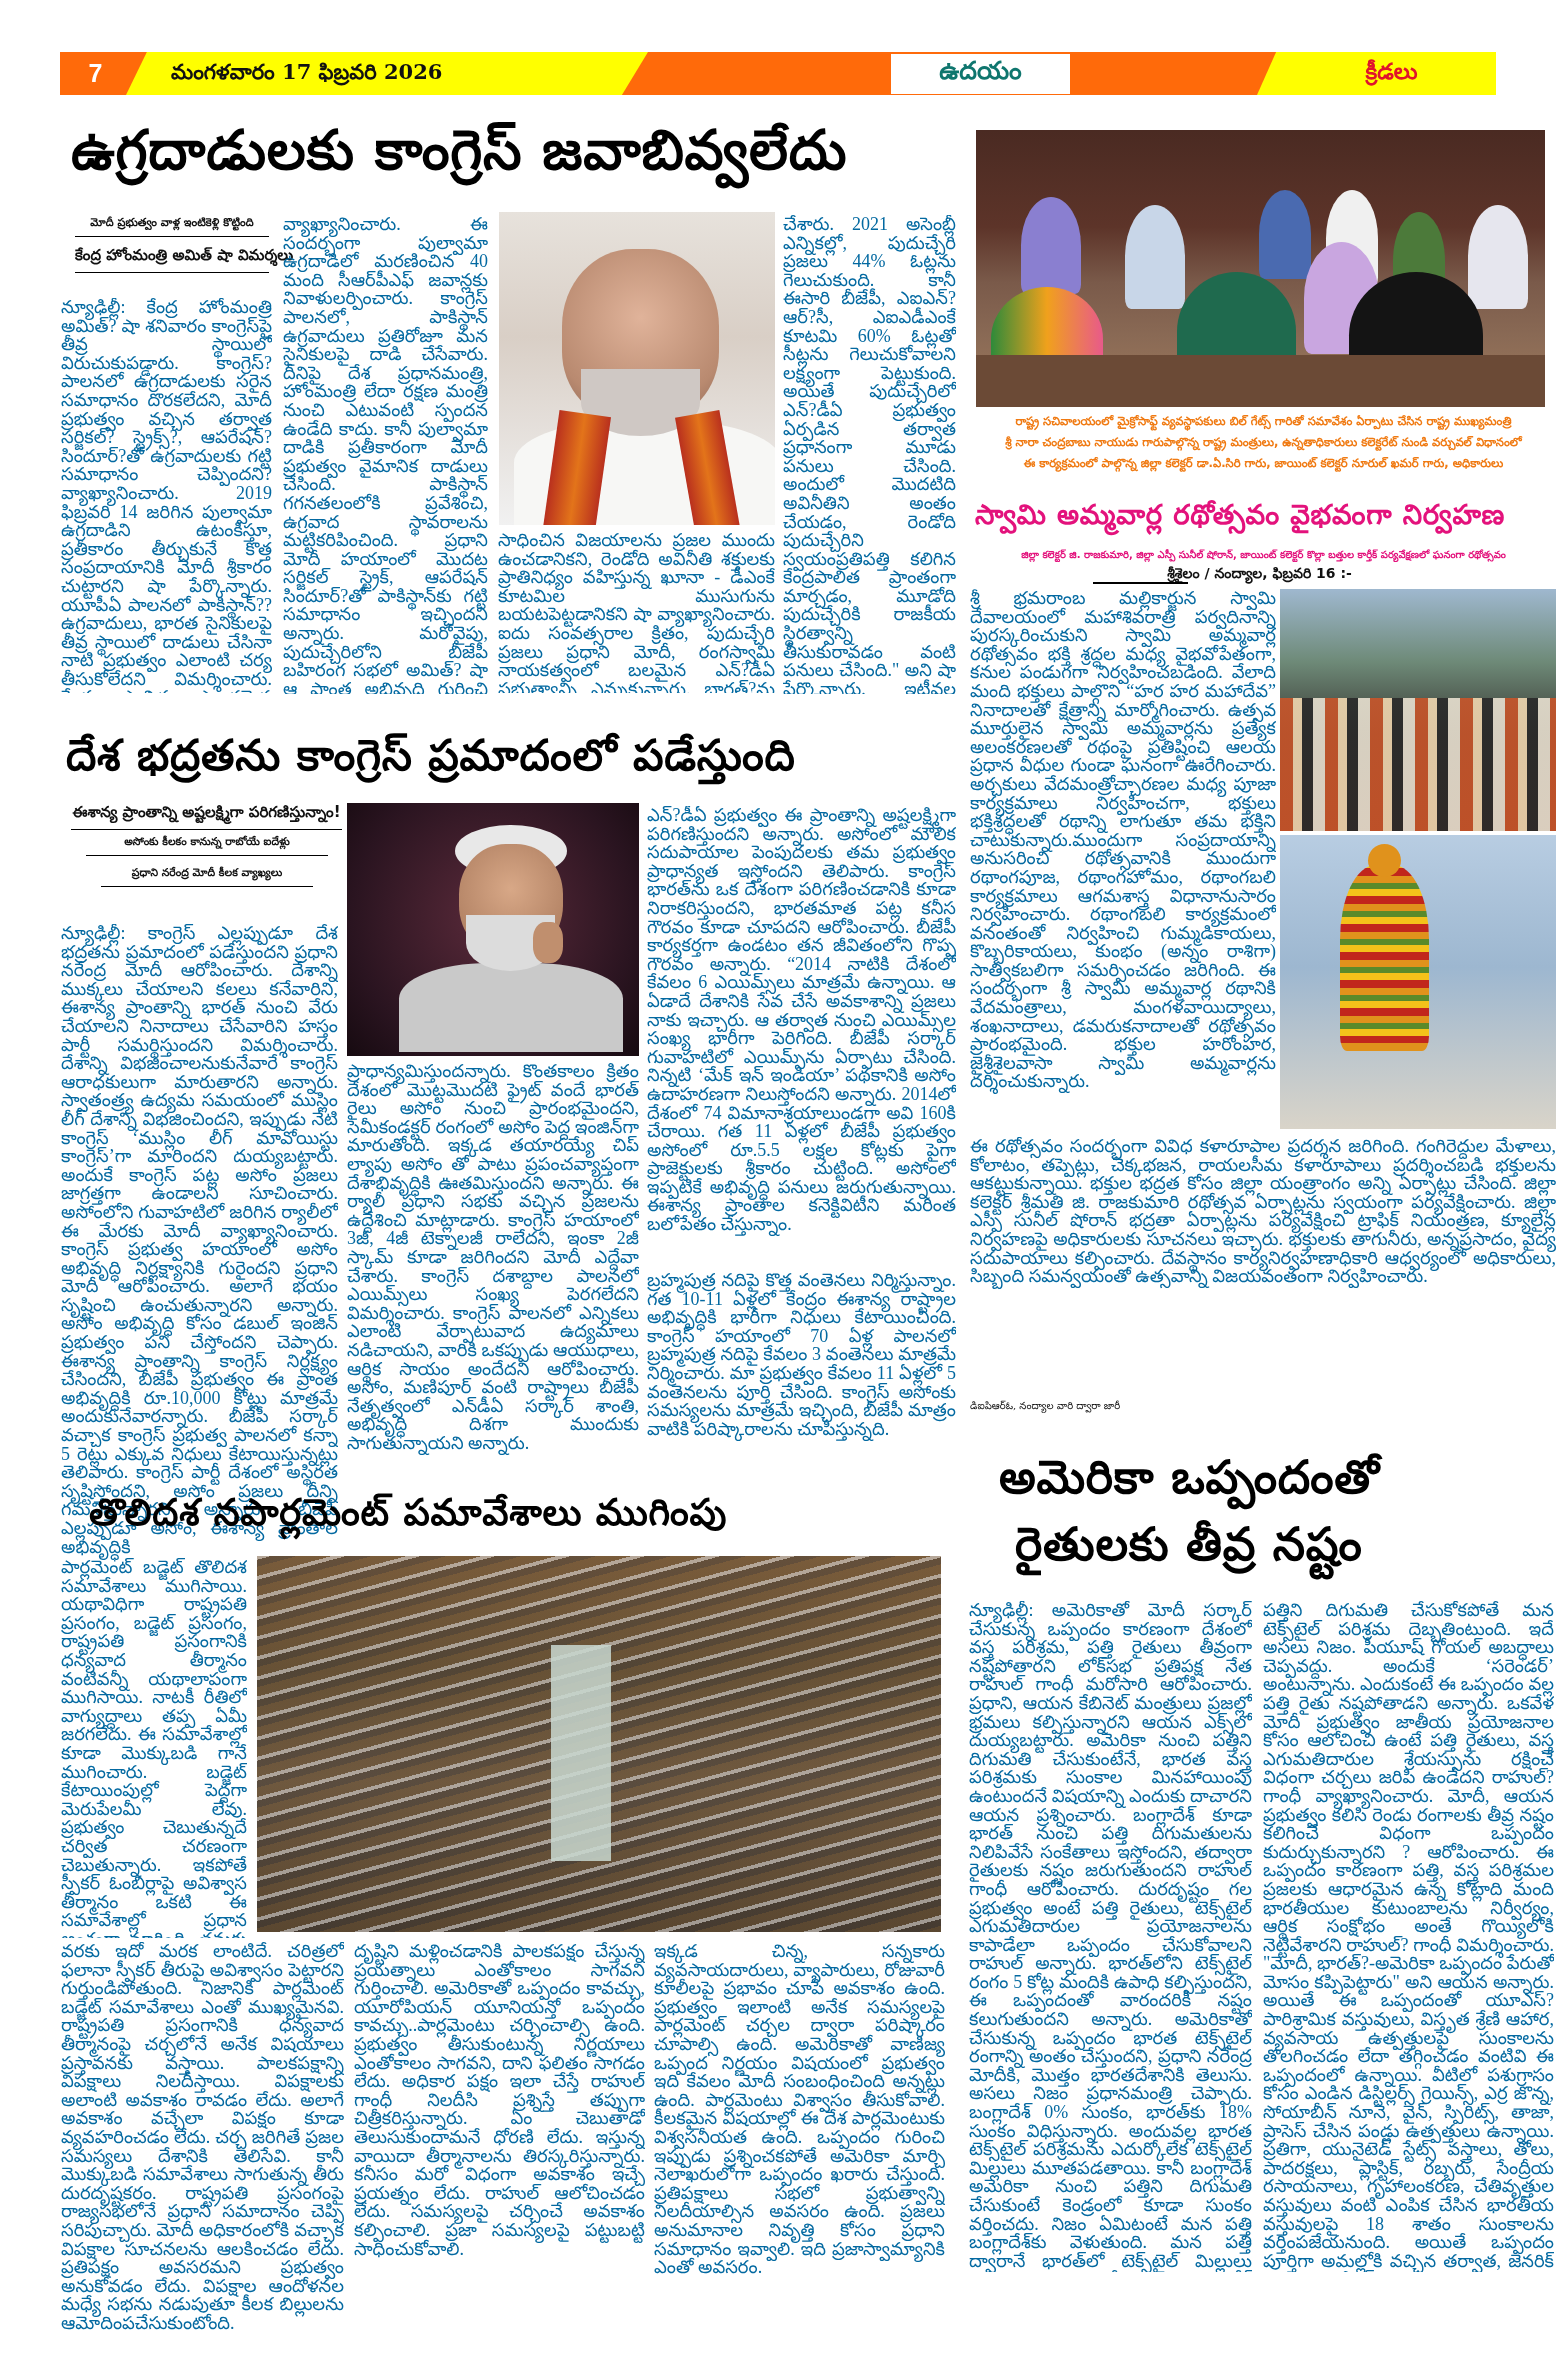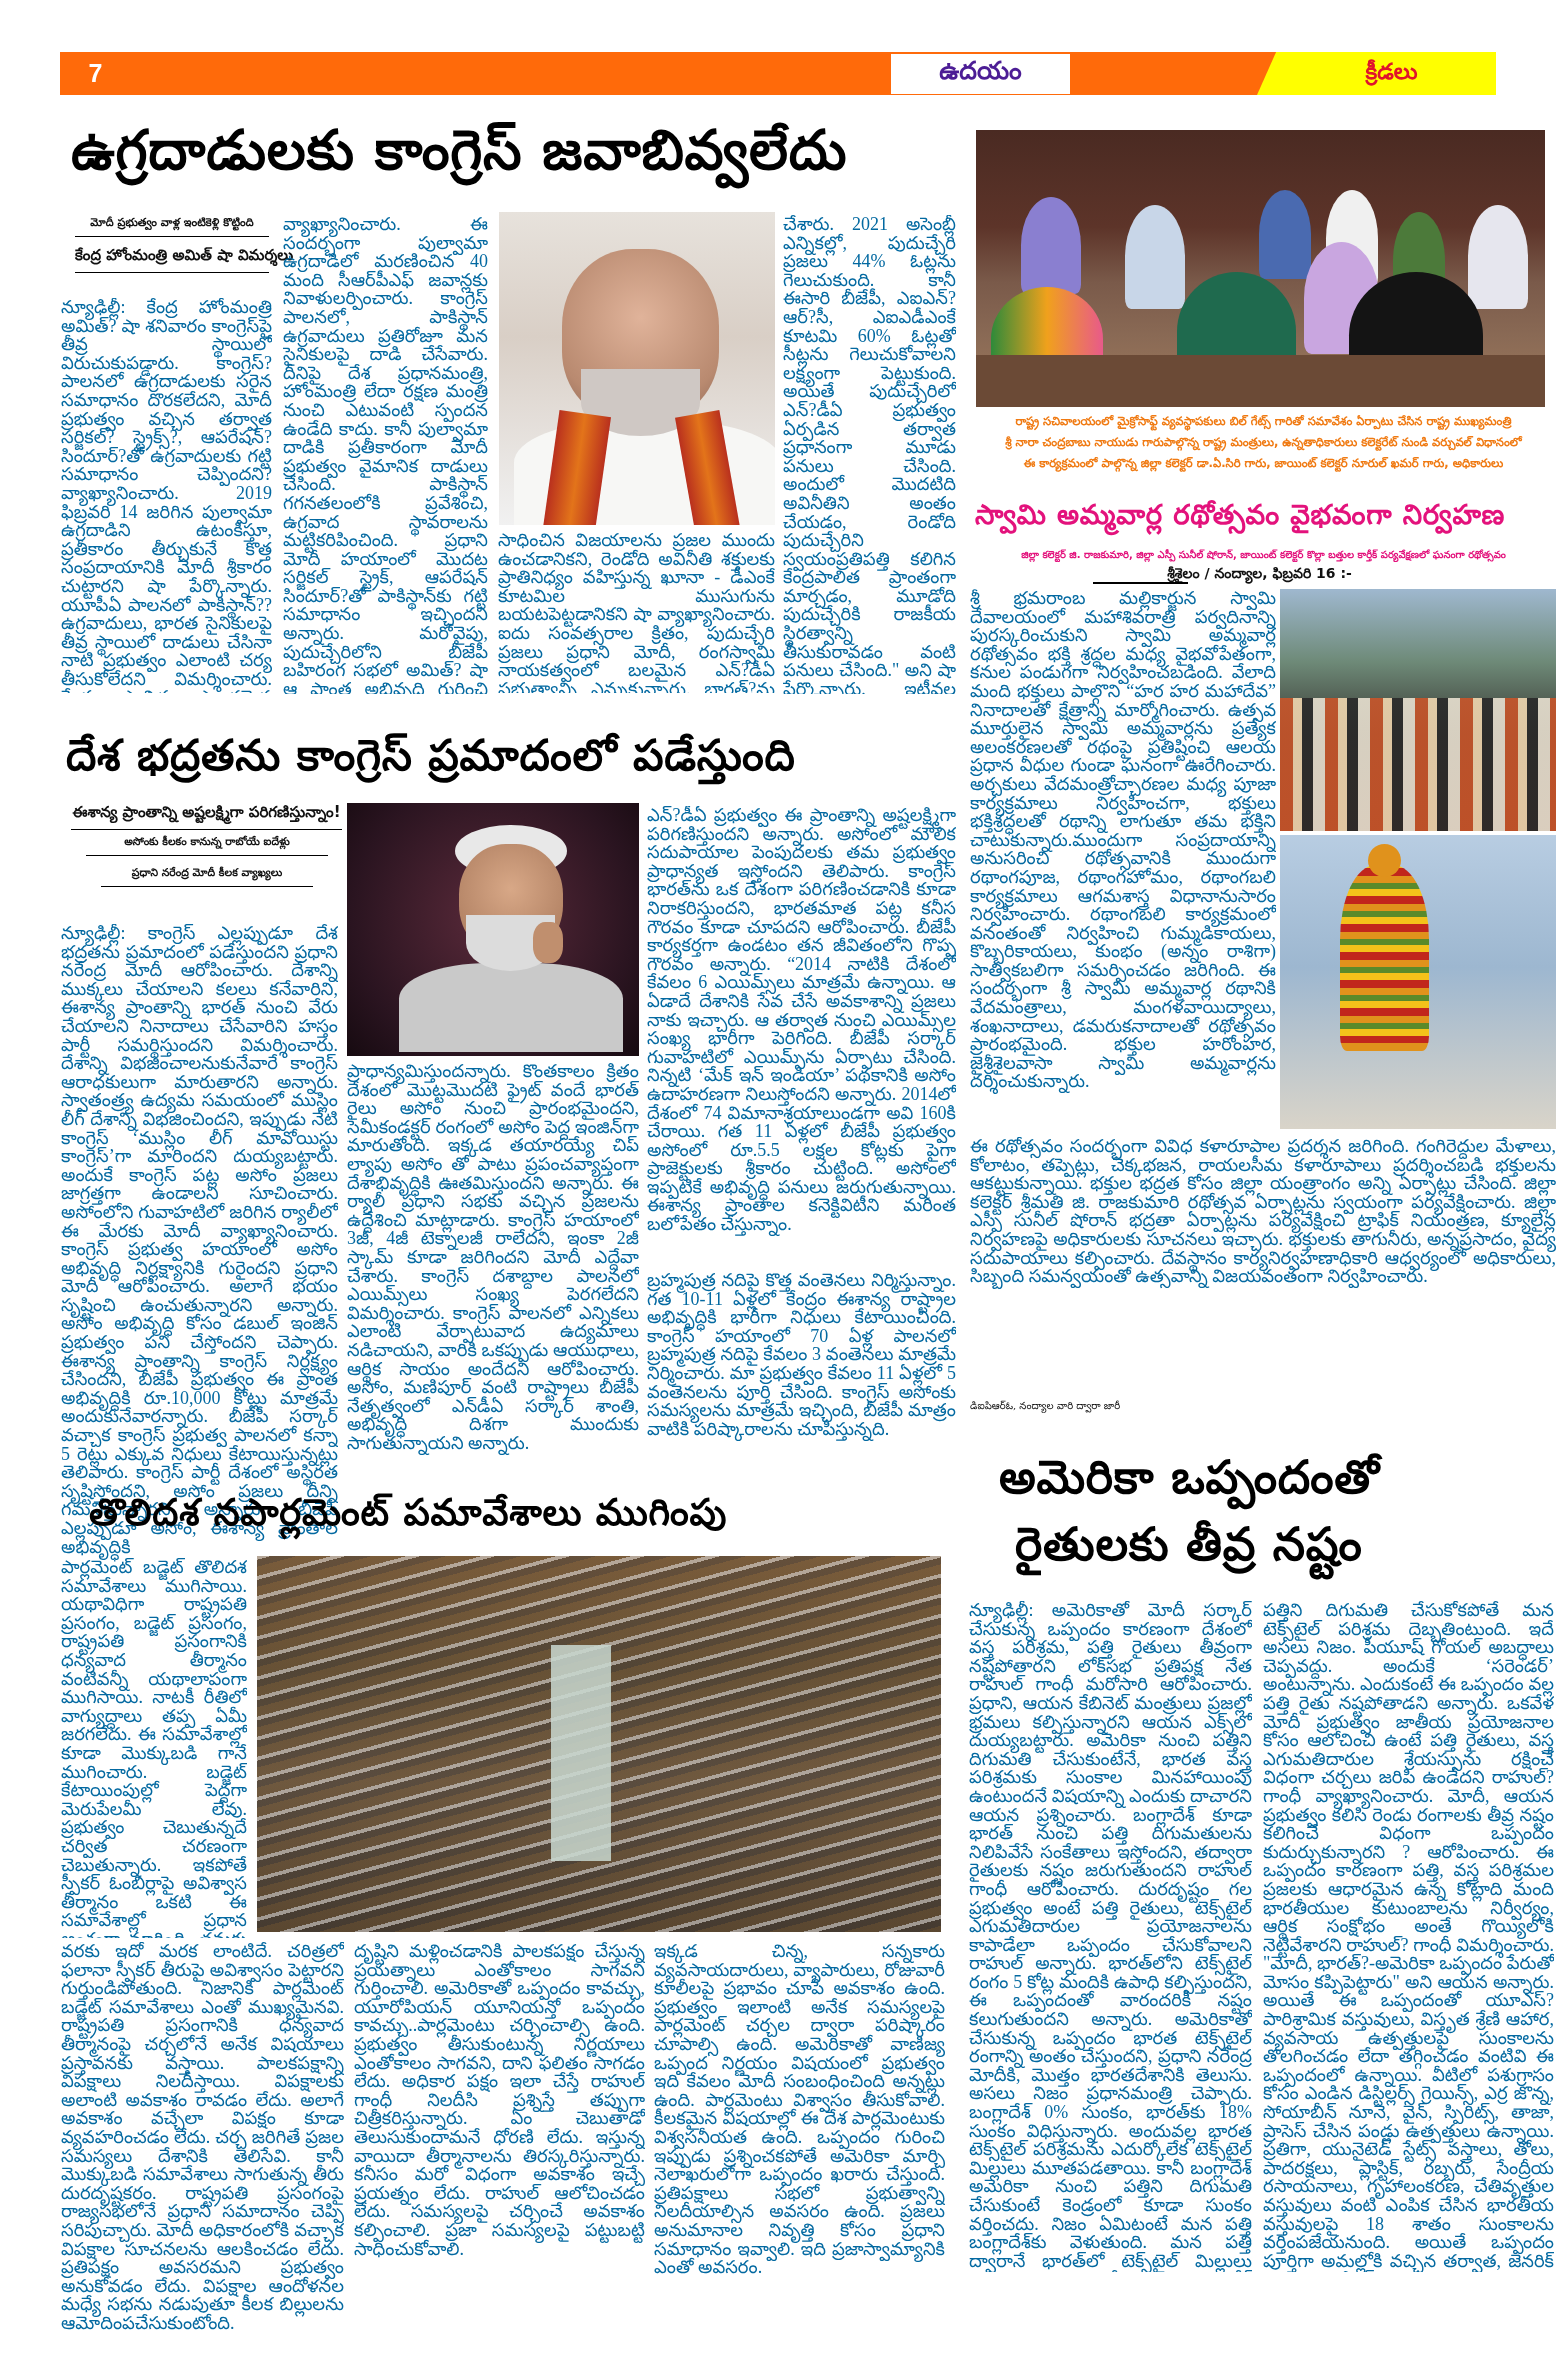--- a/index.html
+++ b/index.html
@@ -7,21 +7,21 @@
   body { font-family: "DejaVu Sans", sans-serif; color: #111; position: relative; }
 
   
   .masthead { position: absolute; left: 60px; top: 52px; width: 1436px; height: 43px; background: #ff6a0a; }
   .mh-page { position: absolute; left: 0; top: 0; width: 71px; height: 43px; background: #ff6a0a;
     color: #fff; font: bold 25px "Liberation Sans", sans-serif; display: flex; align-items: center; justify-content: center; }
   .mh-date { position: absolute; left: 66px; top: 0; width: 522px; height: 43px; background: #ffff00;
     clip-path: polygon(4% 0, 100% 0, 95% 100%, 0 100%); display: flex; align-items: center; padding-left: 45px;
     font: bold 21px "DejaVu Serif", serif; color: #111; }
   .mh-logo { position: absolute; left: 831px; top: 1.5px; width: 179px; height: 40px; background: #fff;
-    display: flex; align-items: center; justify-content: center; font: bold 25px "DejaVu Sans", sans-serif; color: #4c1d95; }
+    display: flex; align-items: center; justify-content: center; font: bold 25px "DejaVu Sans", sans-serif; color: #0f766e; }
   .mh-section { position: absolute; right: 0; top: 0; width: 239px; height: 43px; background: #ffff00;
     clip-path: polygon(8% 0, 100% 0, 100% 100%, 0 100%); display: flex; align-items: center; justify-content: center;
     font: bold 22.4px "DejaVu Sans", sans-serif; color: #e0142c; padding-left: 30px; }
 
   
   .headline { position: absolute; font-family: "DejaVu Sans", sans-serif; font-weight: bold; color: #000; white-space: nowrap; letter-spacing: 0.7px; }
   .col { position: absolute; font-family: Liberation Serif, serif; font-size: 18px; line-height: 18.6px; text-align: justify; color: #0369a1; overflow: hidden; }
   .sub { position: absolute; font-weight: bold; font-size: 12.7px; text-align: center; border-bottom: 1.5px solid #000; padding-bottom: 4.5px; white-space: nowrap; }
   .photo { position: absolute; overflow: hidden; }
   .rule { position: absolute; background: #000; height: 1.5px; }
@@ -57,20 +57,21 @@
   .ph-parl { background: linear-gradient(180deg,#7a5a3a 0%,#5e4a32 30%,#6a5540 60%,#4a3a2a 100%); }
   .ph-parl .rows { position:absolute; inset:0;
      background: repeating-linear-gradient(165deg, rgba(230,230,230,.55) 0 3.7px, rgba(60,60,60,.35) 3.7px 10.4px, rgba(120,95,60,.35) 10.4px 19.4px); }
   .ph-parl .aisle { position:absolute; left:294px; top:89px; width:60px; height:216px; background:#c9d8d0; opacity:.85; }
 </style>
 </head>
 <body>
 
 <div class="masthead">
   <div class="mh-page">7</div>
+  <div class="mh-date">మంగళవారం 17 ఫిబ్రవరి 2026</div>
   <div class="mh-logo">ఉదయం</div>
   <div class="mh-section">క్రీడలు</div>
 </div>
 
 <div class="headline" style="left:71px; top:118px; font-size:55px;">ఉగ్రదాడులకు కాంగ్రెస్ జవాబివ్వలేదు</div>
 
 <div class="sub" style="left:75px; top:216px; width:194px; font-size:11.2px;">మోదీ ప్రభుత్వం వాళ్ల ఇంటికెళ్లి కొట్టింది</div>
 <div class="sub" style="left:75px; top:246px; width:194px; font-size:15px;">కేంద్ర హోంమంత్రి అమిత్ షా విమర్శలు</div>
 
 <div class="col" style="left:61px; top:298px; width:211px; height:395px;">న్యూఢిల్లీ: కేంద్ర హోంమంత్రి అమిత్? షా శనివారం కాంగ్రెస్‌పై తీవ్ర స్థాయిలో విరుచుకుపడ్డారు. కాంగ్రెస్? పాలనలో ఉగ్రదాడులకు సరైన సమాధానం దొరకలేదని, మోదీ ప్రభుత్వం వచ్చిన తర్వాత సర్జికల్? స్ట్రైక్స్?, ఆపరేషన్? సిందూర్?తో ఉగ్రవాదులకు గట్టి సమాధానం చెప్పిందని? వ్యాఖ్యానించారు. 2019 ఫిబ్రవరి 14 జరిగిన పుల్వామా ఉగ్రదాడిని ఉటంకిస్తూ, ప్రతీకారం తీర్చుకునే కొత్త సంప్రదాయానికి మోదీ శ్రీకారం చుట్టారని షా పేర్కొన్నారు. యూపీఏ పాలనలో పాకిస్థాన్?? ఉగ్రవాదులు, భారత సైనికులపై తీవ్ర స్థాయిలో దాడులు చేసినా నాటి ప్రభుత్వం ఎలాంటి చర్య తీసుకోలేదని విమర్శించారు. కేంద్ర పాలిత ప్రాంతమైన పుదుచ్చేరిలో జరిగిన బీజేపీ బహిరంగ సభలో అమిత్ షా ఈ మేరకు</div>

